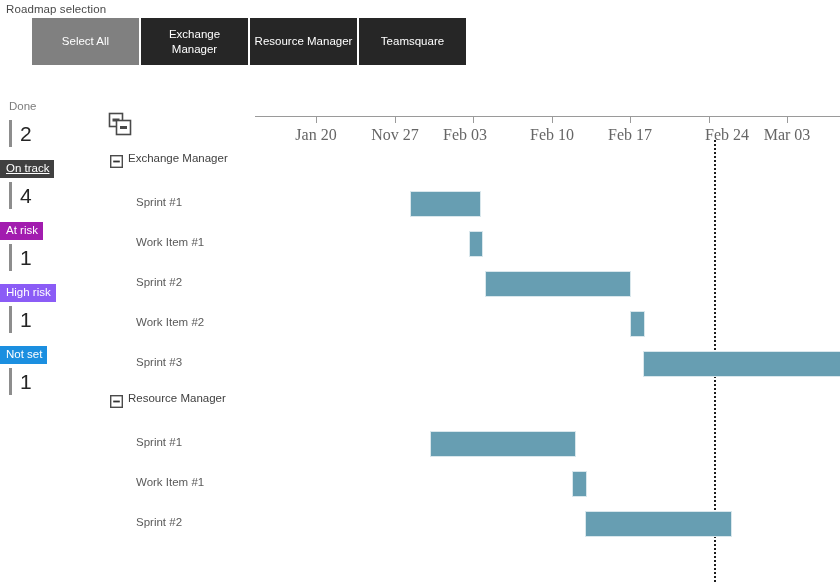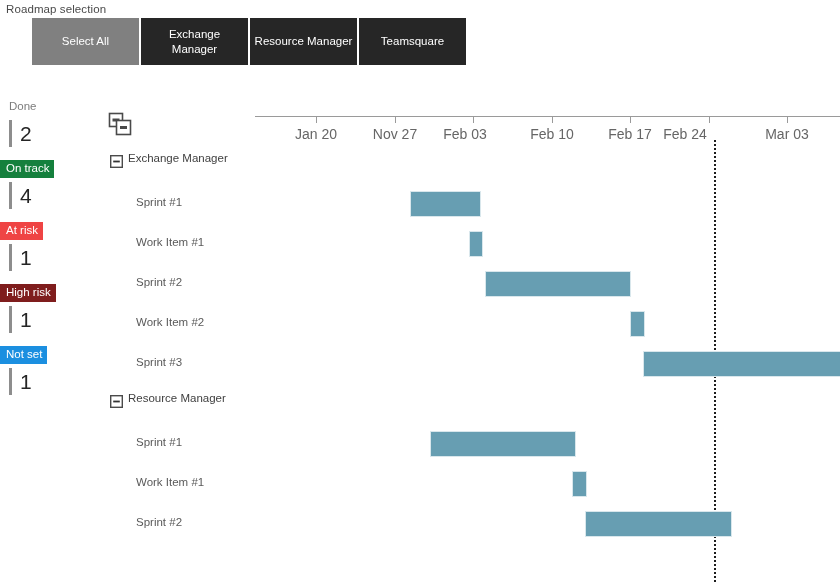--- a/index.html
+++ b/index.html
@@ -58,22 +58,22 @@
 
   .axis {
     position: absolute; left: 155px; top: 16px; width: 684px; height: 30px;
   }
   .axis-line {
     position: absolute; left: 0; top: 0; width: 100%; height: 1px; background: #9a9a9a;
   }
   .tick { position: absolute; top: 0; width: 1px; height: 7px; background: #9a9a9a; }
   .tick-label {
     position: absolute; top: 10px;
-    font-size: 14px; color: #666666;
-    transform: translateX(-50%); white-space: nowrap;
+    font-size: 16px; color: #666666;
+    transform: translateX(-50%); white-space: nowrap; font-family: Liberation Serif, serif;
   }
 
   .today-line {
     position: absolute; top: 40px; width: 2px; height: 442px;
     border-left: 2px dotted #1c1c1c;
   }
 
   .rows { position: absolute; left: 0; top: 44px; right: 0; }
   .row { position: relative; height: 40px; }
   .group-row .group-toggle {
@@ -104,29 +104,29 @@
       <div class="slicer-btn">Exchange Manager</div>
       <div class="slicer-btn">Resource Manager</div>
       <div class="slicer-btn">Teamsquare</div>
     </div>
 
   <div class="cards" id="cards">
       <div class="card"><div class="card-label plain" style="background: transparent; color: rgb(124, 124, 124);">Done</div><div class="card-value-wrap">
           <div class="card-bar"></div>
           <div class="card-value">2</div>
         </div></div>
-      <div class="card"><div class="card-label" style="background: #15803d; color: rgb(255, 255, 255);">On track</div><div class="card-value-wrap">
+      <div class="card"><div class="card-label" style="background: #404040; color: rgb(255, 255, 255); text-decoration: underline;">On track</div><div class="card-value-wrap">
           <div class="card-bar"></div>
           <div class="card-value">4</div>
         </div></div>
-      <div class="card"><div class="card-label" style="background: #ef4444; color: rgb(255, 255, 255);">At risk</div><div class="card-value-wrap">
+      <div class="card"><div class="card-label" style="background: #a21caf; color: rgb(255, 255, 255);">At risk</div><div class="card-value-wrap">
           <div class="card-bar"></div>
           <div class="card-value">1</div>
         </div></div>
-      <div class="card"><div class="card-label" style="background: #7f1d1d; color: rgb(255, 255, 255);">High risk</div><div class="card-value-wrap">
+      <div class="card"><div class="card-label" style="background: #8b5cf6; color: rgb(255, 255, 255);">High risk</div><div class="card-value-wrap">
           <div class="card-bar"></div>
           <div class="card-value">1</div>
         </div></div>
       <div class="card"><div class="card-label" style="background: rgb(27, 143, 224); color: rgb(255, 255, 255);">Not set</div><div class="card-value-wrap">
           <div class="card-bar"></div>
           <div class="card-value">1</div>
         </div></div>
     </div>
 
   <div class="gantt">
@@ -146,21 +146,21 @@
         <div class="tick-label" style="left: 61px;">Jan 20</div>
         <div class="tick" style="left: 140px;"></div>
         <div class="tick-label" style="left: 140px;">Nov 27</div>
         <div class="tick" style="left: 218px;"></div>
         <div class="tick-label" style="left: 210px;">Feb 03</div>
         <div class="tick" style="left: 297px;"></div>
         <div class="tick-label" style="left: 297px;">Feb 10</div>
         <div class="tick" style="left: 375px;"></div>
         <div class="tick-label" style="left: 375px;">Feb 17</div>
         <div class="tick" style="left: 454px;"></div>
-        <div class="tick-label" style="left: 430px;">Feb 24</div>
+        <div class="tick-label" style="left: 472px;">Feb 24</div>
         <div class="tick" style="left: 532px;"></div>
         <div class="tick-label" style="left: 532px;">Mar 03</div>
       </div>
 
     <div class="today-line" id="today-line" style="left: 614px;"></div>
 
     <div class="rows" id="rows">
         <div class="row group-row">
           <div class="group-toggle"><svg width="13" height="13" viewBox="0 0 13 13">
               <rect x="0.7" y="0.7" width="11.6" height="11.6" fill="#ffffff" stroke="#4a4a4a" stroke-width="1.4"></rect>

